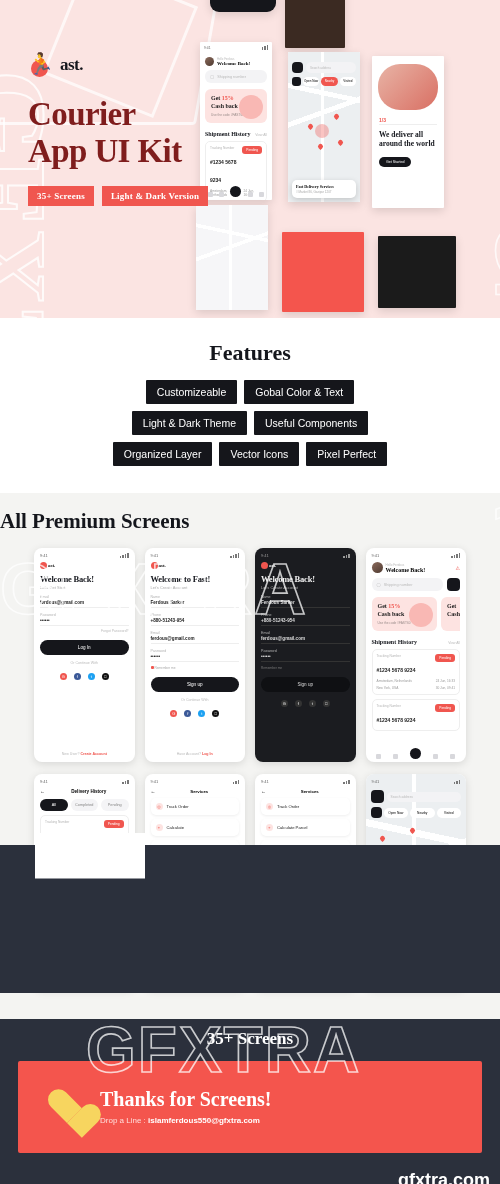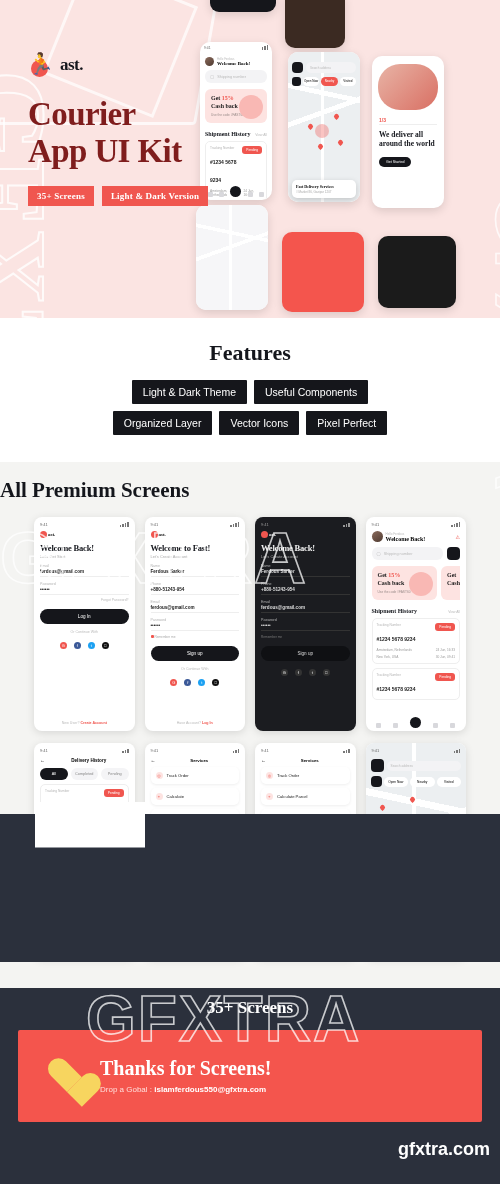--- a/index.html
+++ b/index.html
@@ -48,21 +48,21 @@
   .f2 { left:11px;top:0;  background:#ff7262; border-radius:0 50% 50% 0;}
   .f3 { left:0;  top:10px;background:#a259ff; border-radius:50% 0 0 50%;}
   .f4 { left:11px;top:10px;background:#1abcfe; border-radius:50%;}
   .f5 { left:0;  top:20px;background:#0acf83; border-radius:50% 0 50% 50%;}
   .xd { width:28px; height:28px; border-radius:6px; background:#2e001f;
     border:1.5px solid #ff2bc2; color:#ff9be3; font-weight:bold; font-size:14px;
     display:flex; align-items:center; justify-content:center;
     font-family:"Liberation Serif", serif; }
 
   
-  .mock { position:absolute; background:#fff; border-radius:10px;
+  .mock { position:absolute; background:#fff; border-radius:1px;
     box-shadow:0 3px 10px rgba(0,0,0,.13); overflow:hidden; }
 
   
   .features { background:#fff; padding:22px 0 20px; text-align:center; }
   .sec-title { font-family:"Liberation Serif", serif; font-weight:bold;
     font-size:22px; color:#14161c; }
   .chip-rows { margin-top:14px; }
   .chip-row { display:flex; justify-content:center; gap:7px; margin-bottom:7px; }
   .chip { background:#15161b; color:#fff; font-size:10.5px; padding:6px 11px;
     border-radius:1px; white-space:nowrap; }
@@ -308,20 +308,24 @@
       <div class="mapbg" style="background:#f6f6f8"></div>
     </div>
     <div class="mock" style="left:282px;top:232px;width:82px;height:80px;background:#f4554d;"></div>
     <div class="mock" style="left:378px;top:236px;width:78px;height:72px;background:#1b1b1b;"></div>
   </div>
 
   <div class="features">
     <div class="sec-title">Features</div>
     <div class="chip-rows">
       <div class="chip-row">
+        <span class="chip">Customizeable</span>
+        <span class="chip">Gobal Color &amp; Text</span>
+      </div>
+      <div class="chip-row">
         <span class="chip">Light &amp; Dark Theme</span>
         <span class="chip">Useful Components</span>
       </div>
       <div class="chip-row">
         <span class="chip">Organized Layer</span>
         <span class="chip">Vector Icons</span>
         <span class="chip">Pixel Perfect</span>
       </div>
     </div>
   </div>
@@ -718,21 +722,21 @@
   </div>
 
   <div class="darkband" style="position:relative;">
     <div class="screens35">35+ Screens</div>
     <div class="gfx-wm" style="left:86px;top:-6px;font-size:64px;z-index:2;">GFXTRA</div>
     <div class="banner">
       <span class="heart"></span>
       <span class="bann-txt">
         <span class="bt" style="display:block">Thanks for Screens!</span>
         <span class="bs" style="display:block">
-          <span>Drop a Gobal : </span><b>islamferdous550@gfxtra.com</b>
+          <span>Drop a Line : </span><b>islamferdous550@gfxtra.com</b>
         </span>
       </span>
     </div>
     <div class="footer">
       <span class="gfxtra">gfxtra.com</span>
     </div>
   </div>
 
 </div>
 

